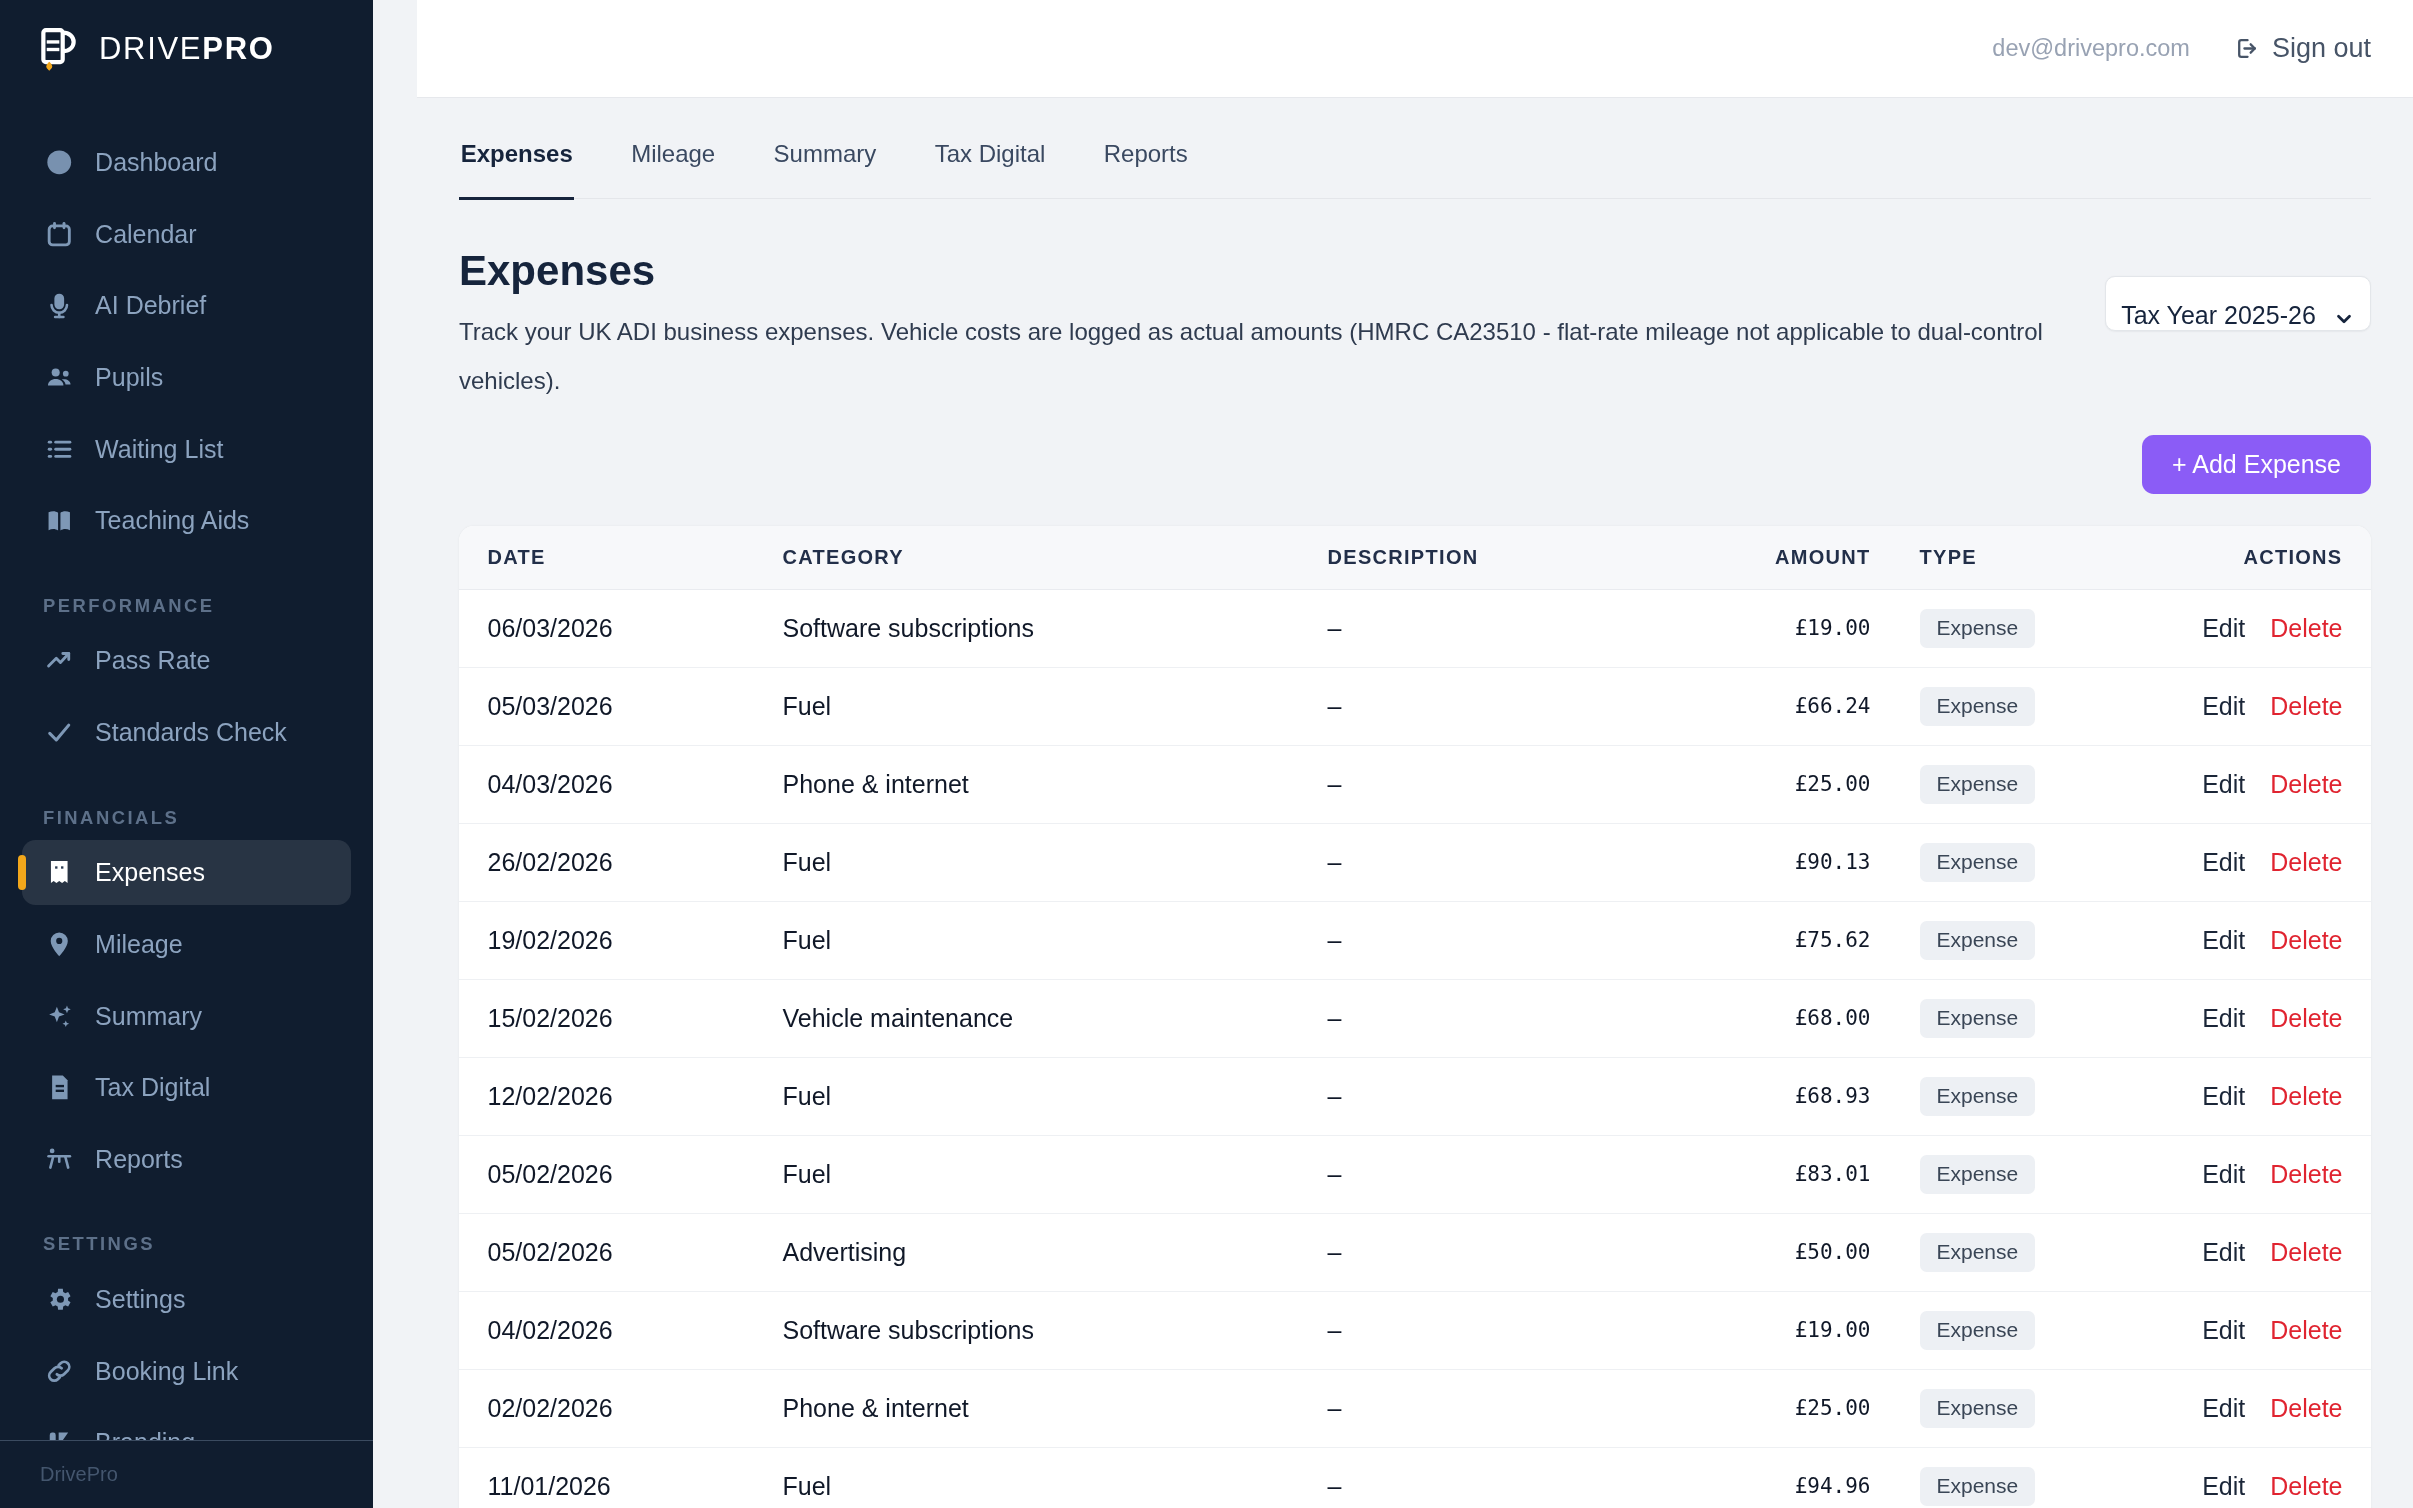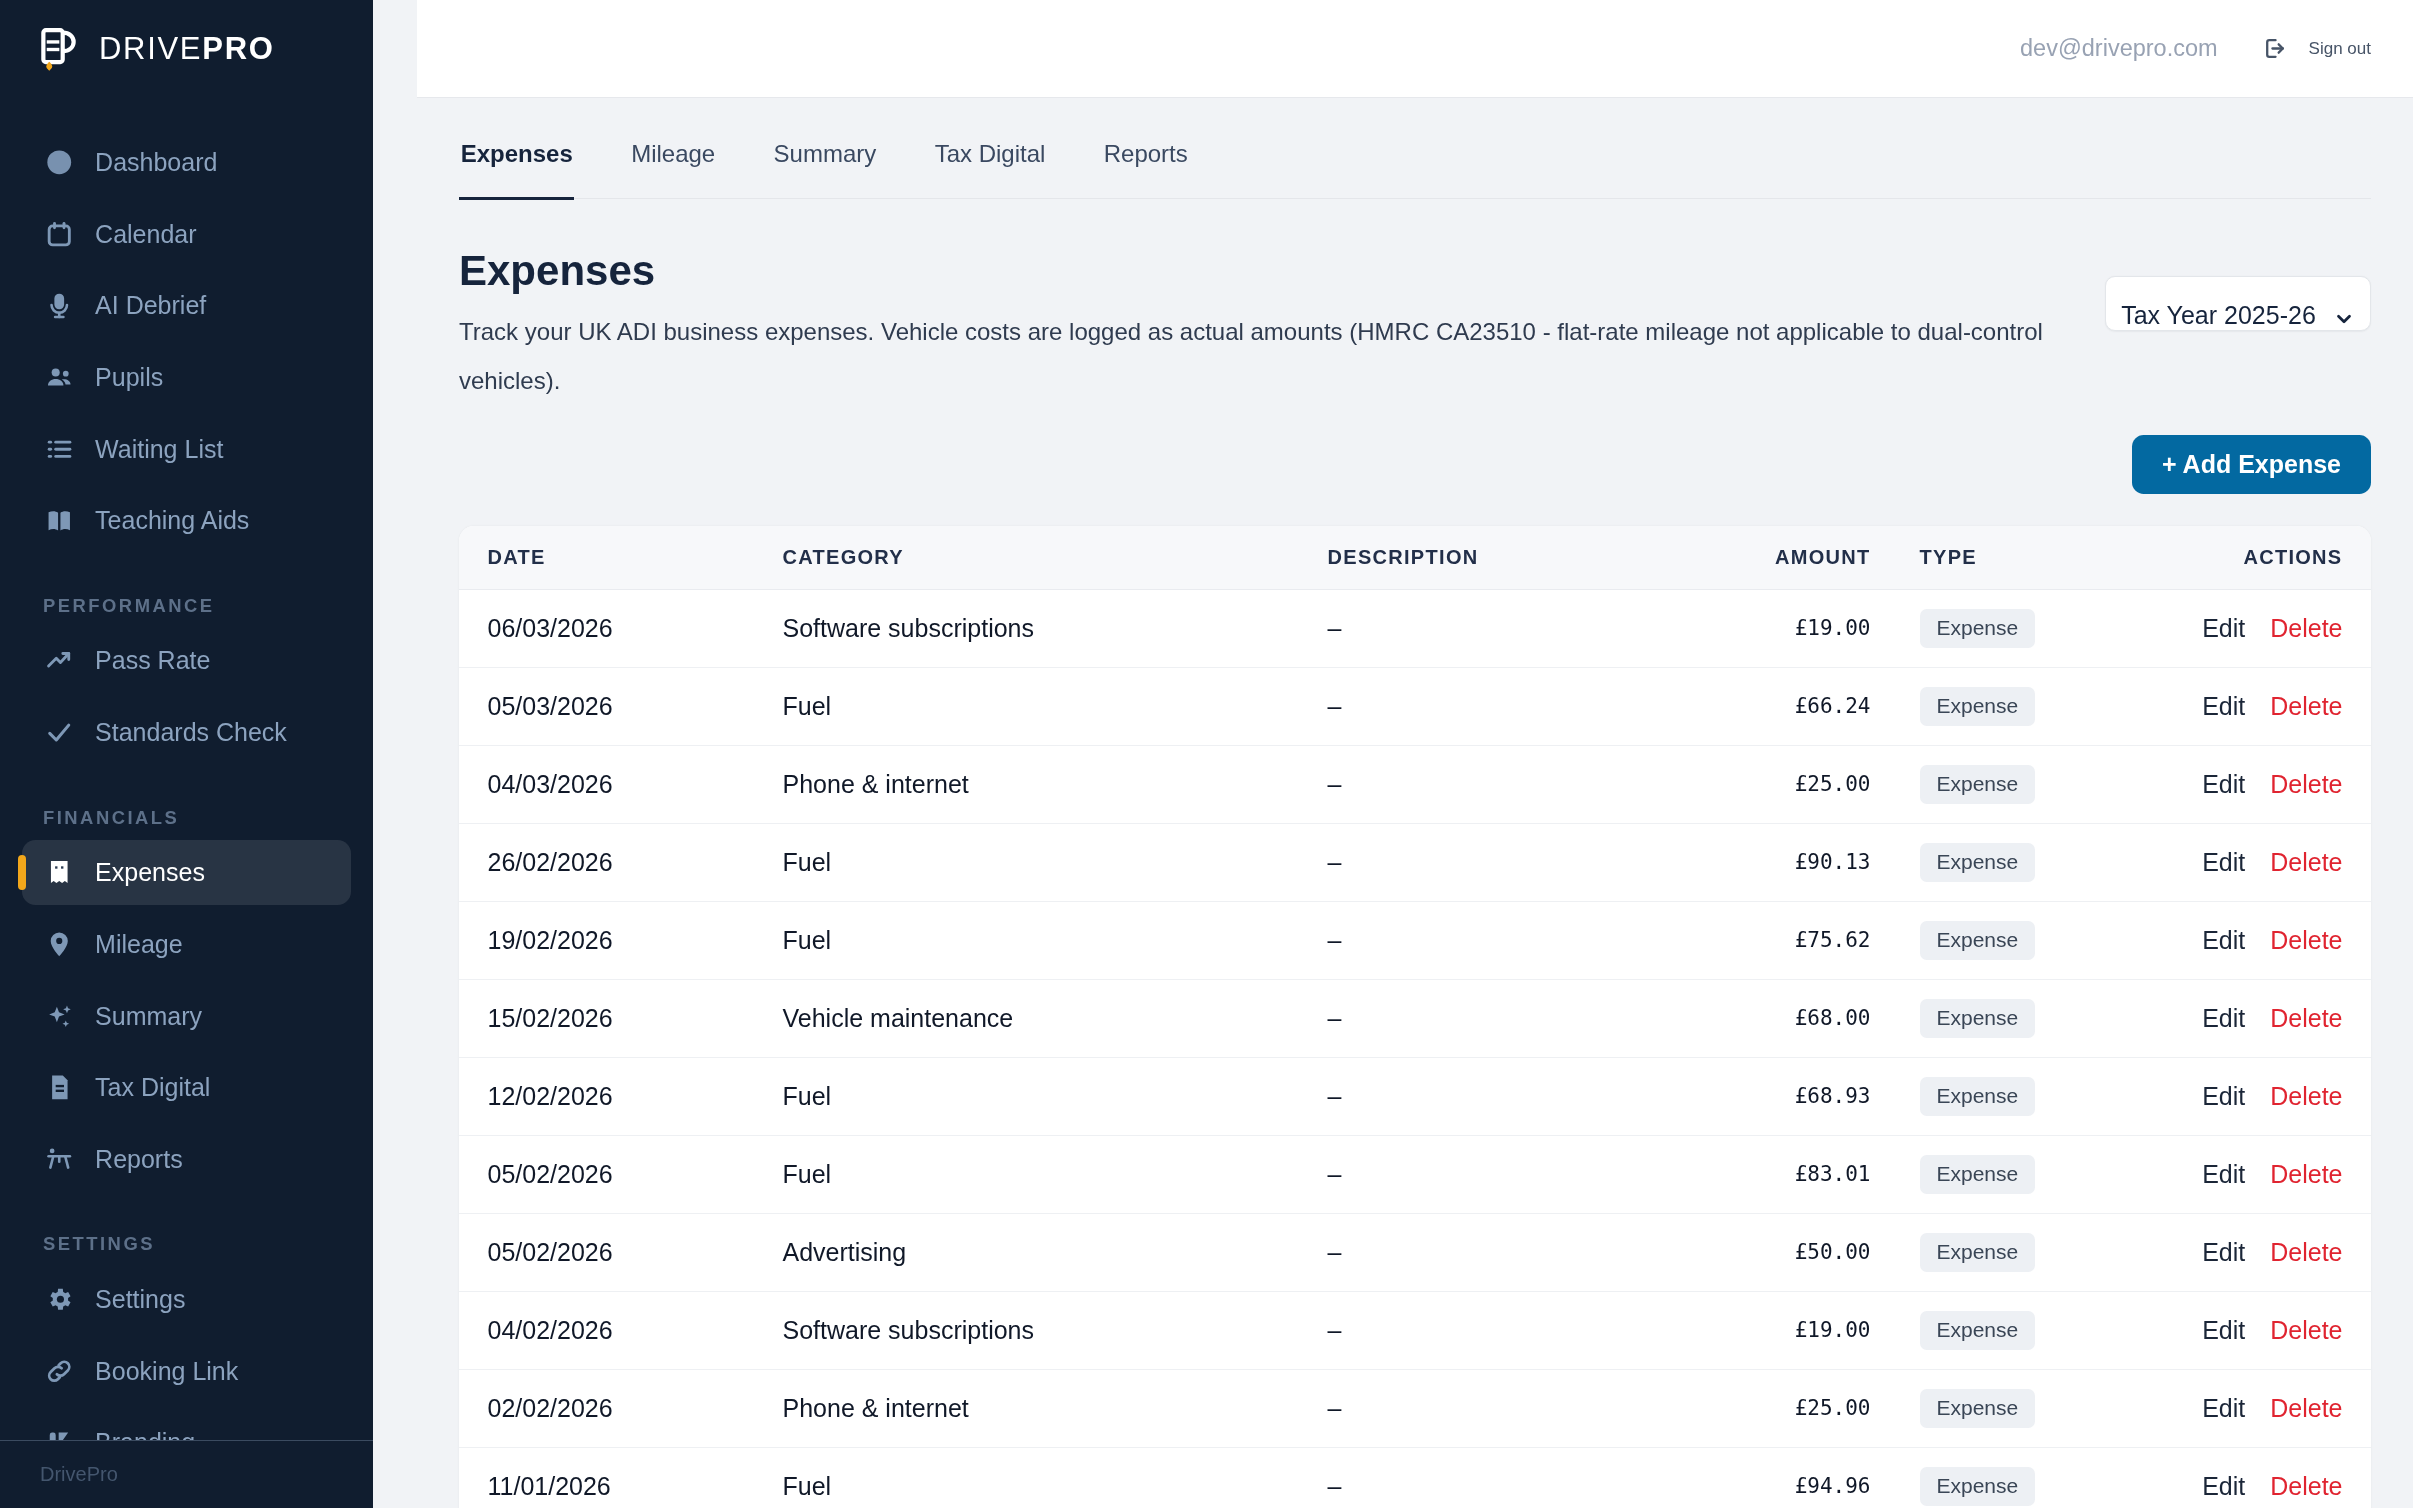--- a/index.html
+++ b/index.html
@@ -29,43 +29,43 @@
                  font-size:18.4px; letter-spacing:2.5px; color:#5D7089; font-weight:700; }
   .sidebar-footer { position:absolute; left:0; right:0; bottom:0; height:68px; background:#101D2F;
                     border-top:0.8px solid rgba(141,163,190,0.35); display:flex; align-items:center;
                     padding-left:40px; font-size:20px; color:#44566E; }
 
   
   .main { flex:1; display:flex; flex-direction:column; height:1508px; min-width:0;margin-left:44px; }
   .topbar { height:98px; background:#FFFFFF; border-bottom:0.8px solid #E6E8EC; display:flex;
             align-items:center; justify-content:flex-end; gap:44px; padding-right:42px; flex:none; }
   .email { color:#98A2B3; font-size:23.5px; }
-  .signout { display:flex; align-items:center; gap:22px; background:none; border:none; cursor:pointer;
-             color:#475467; font-size:17px; font-weight:500; font-family:inherit; }
+  .signout { display:flex; align-items:center; gap:13px; background:none; border:none; cursor:pointer;
+             color:#475467; font-size:27px; font-weight:500; font-family:inherit; }
   .signout svg { width:25px; height:25px; }
 
   .content { flex:1; padding:0 42px; min-height:0; }
 
   .tabs { display:flex; gap:55px; padding-top:42px; border-bottom:1.7px solid #E4E6EA; }
   .tab { font-size:24px; color:#3A4961; padding:0 1.7px 28.5px; border-bottom:3.4px solid transparent;
          margin-bottom:-1.7px; cursor:pointer; white-space:nowrap; }
   .tab.active { color:#16243C; font-weight:600; border-bottom-color:#16243C; }
 
   .page-head { display:flex; justify-content:space-between; margin-top:47px; }
   h1.page-title { font-size:42px; line-height:49px; font-weight:700; color:#16243C; }
   .desc { margin-top:11.7px; font-size:24px; line-height:49px; color:#2F3B4F; max-width:1643px; }
   .select { width:266px; height:55px; margin-top:30px; background:#FFFFFF; border:0.8px solid #E3E6EA;
             border-radius:10px; display:flex; align-items:flex-end; justify-content:center; gap:17px;
             font-size:25px; font-weight:500; color:#16243C; cursor:pointer; flex:none;
             box-shadow:0 0.8px 1.7px rgba(16,24,40,0.05); }
   .select svg { width:22px; height:22px; }
 
   .actions-row { display:flex; justify-content:flex-end; margin-top:30px; }
-  .add-btn { height:59px; padding:0 30px; background:#0369a1; color:#FFFFFF; border:none; cursor:pointer;
-             border-radius:11.7px; font-size:25px; font-weight:700; font-family:inherit; }
+  .add-btn { height:59px; padding:0 30px; background:#8b5cf6; color:#FFFFFF; border:none; cursor:pointer;
+             border-radius:11.7px; font-size:25px; font-weight:400; font-family:inherit; }
 
   .card { margin-top:32px; background:#FFFFFF; border-radius:15px 15px 0 0; overflow:hidden;
           box-shadow:0 0.8px 2.5px rgba(16,24,40,0.06); padding-bottom:50px; }
   .tgrid { display:grid; grid-template-columns:295px 545px 396px 147px 277px 1fr;
            align-items:center; padding:0 28.5px; }
   .thead { height:64px; background:#F7F8FA; border-bottom:1.7px solid #E9EBEF; }
   .th { font-size:20px; letter-spacing:1.3px; color:#222F49; font-weight:600; }
   .th.right { text-align:right; }
   .col-type { padding-left:49px; }
   .trow { height:78px; border-bottom:1.7px solid #EEF0F3; font-size:25px; color:#101828; }

